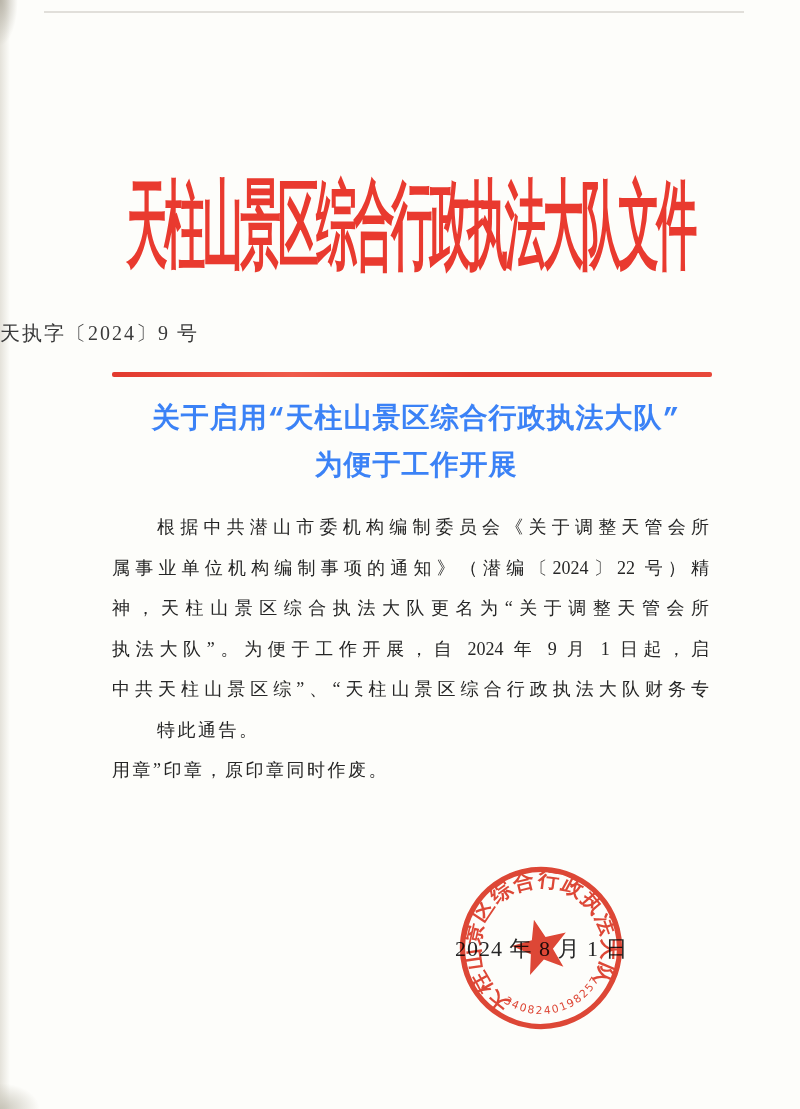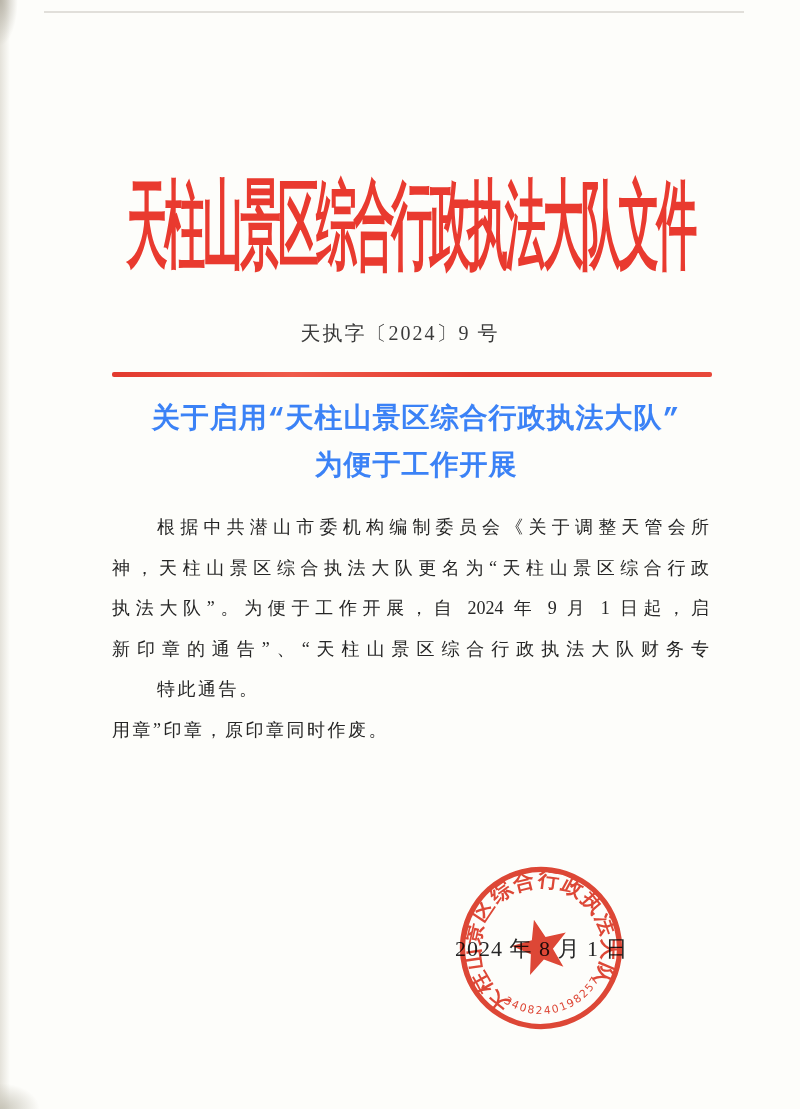--- a/index.html
+++ b/index.html
@@ -19,21 +19,21 @@
   .scan-corner-bl { position:absolute; bottom:0; left:0; width:40px; height:26px;
     background:radial-gradient(ellipse at 0% 100%, #c7c4b8 0%, rgba(255,255,255,0) 70%); }
 
   
   .red-title { position:absolute; top:168px; left:10px; width:100%; height:116px;
     display:flex; align-items:center; justify-content:center; }
   .red-title span {
     font-size:42px; font-weight:bold; color:#e93a2f; white-space:nowrap;
     letter-spacing:-3px; transform:scale(0.97,2.3); transform-origin:center; }
 
-  .doc-no { position:absolute; top:320px; left:0; width:100%; text-align:center;
+  .doc-no { position:absolute; top:320px; left:0; width:100%; 
     font-size:20px; color:#3a3a3a; letter-spacing:2px; }
 
   .rule { position:absolute; top:372px; left:112px; width:600px; height:5px;
     background:linear-gradient(90deg,#e23a2e,#ef5a4a 30%,#e23a2e 60%,#e8483a);
     border-radius:2px; }
 
   .n-title { position:absolute; top:396px; left:16px; width:100%; text-align:center;
     font-weight:bold; font-size:28px; color:#3b82f6; line-height:47px; letter-spacing:1px;font-family:Liberation Mono, monospace; }
 
   .body-text { position:absolute; top:507px; left:112px; width:597px;
@@ -73,23 +73,24 @@
 
   <div class="rule"></div>
 
   <div class="n-title">
     <div>关于启用“天柱山景区综合行政执法大队”</div>
     <div>为便于工作开展</div>
   </div>
 
   <div class="body-text">
     <div class="bl ind">根据中共潜山市委机构编制委员会《关于调整天管会所</div>
-    <div class="bl">神，天柱山景区综合执法大队更名为“天柱山景区综合行政</div>
+    <div class="bl">属事业单位机构编制事项的通知》（潜编〔2024〕22 号）精</div>
+    <div class="bl">神，天柱山景区综合执法大队更名为“关于调整天管会所</div>
     <div class="bl">执法大队”。为便于工作开展，自 2024 年 9 月 1 日起，启</div>
-    <div class="bl">新印章的通告”、“天柱山景区综合行政执法大队财务专</div>
+    <div class="bl">中共天柱山景区综”、“天柱山景区综合行政执法大队财务专</div>
     <div class="bl ind last">特此通告。</div>
     <div class="bl last">用章”印章，原印章同时作废。</div>
   </div>
 
   <div class="issue-date">2024 年 8 月 1 日</div>
 
   <svg class="seal" viewBox="0 0 170 170" aria-hidden="true">
     <defs>
       <path id="sealArc" d="M 41.3 121.6 A 57 57 0 1 1 128.7 121.6" fill="none"></path>
       <path id="sealNumArc" d="M 31.1 113.6 A 61 61 0 0 0 138.9 113.6" fill="none"></path>

